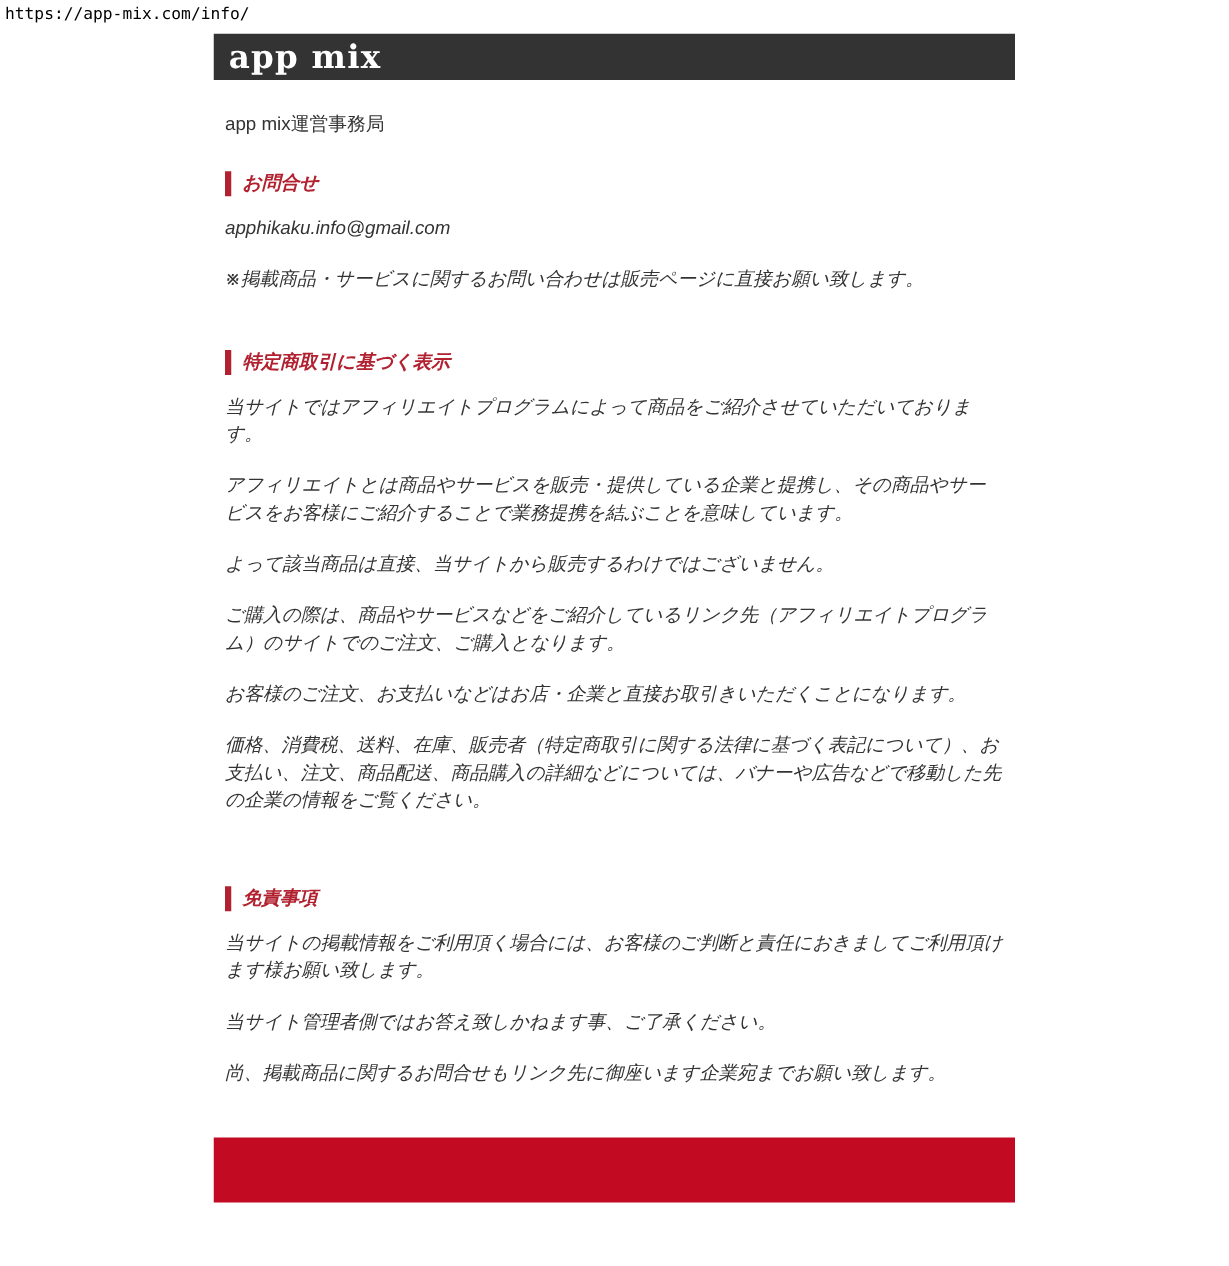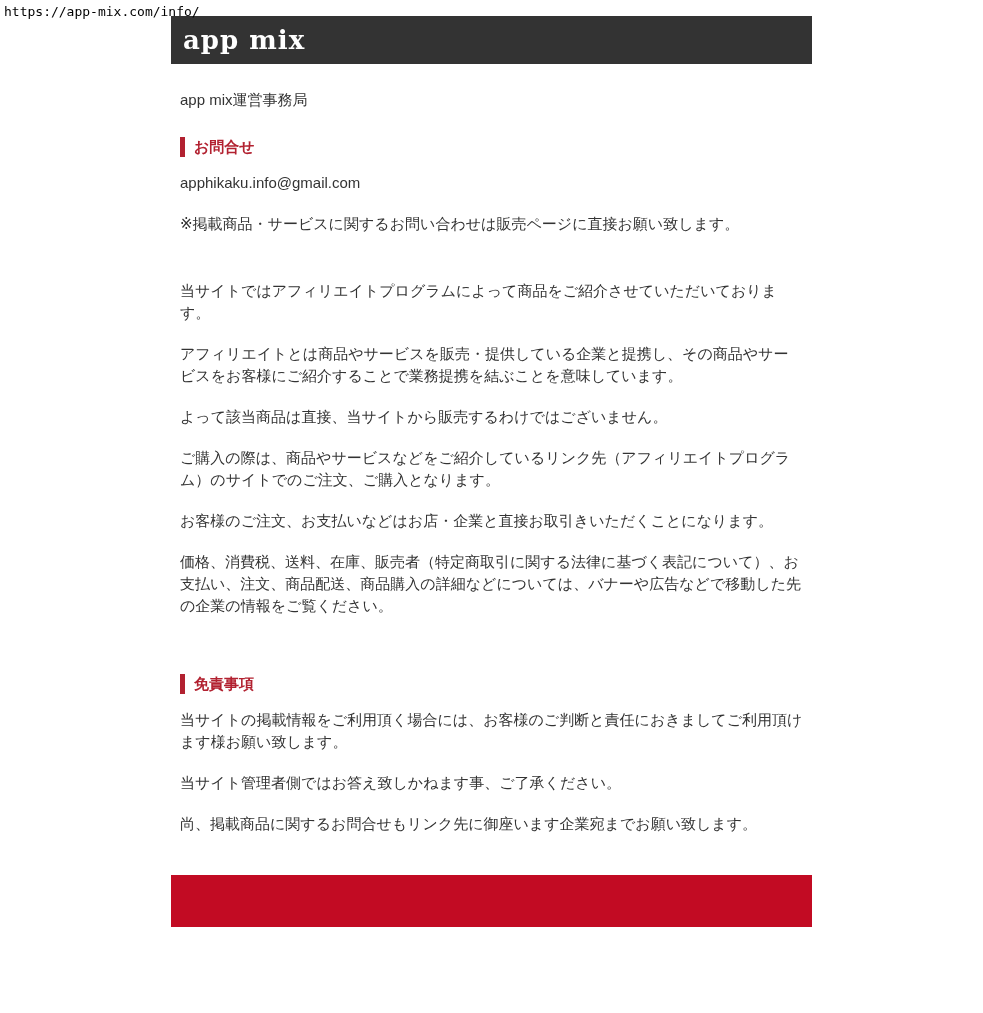--- a/index.html
+++ b/index.html
@@ -16,31 +16,31 @@
     background:#ffffff;
     font-family:"Liberation Sans","DejaVu Sans",sans-serif;
     color:var(--text-color);
     overflow:hidden;
   }
   .url-text{
     font-family:"DejaVu Sans Mono","Liberation Mono",monospace;
     font-size:13px;
     color:#000000;
     padding:4px 0 0 4px;
-    height:16px;
+    height:27px;
     line-height:16px;
     white-space:nowrap;
   }
   .container{
     width:641px;
     margin:0 auto;
   }
   .site-header{
     background:var(--header-bg);
-    height:48px;
+    height:37px;
     display:flex;
     align-items:center;
     padding-left:12px;
   }
   .site-title{
     font-family:"DejaVu Serif","Liberation Serif",serif;
     font-weight:bold;
     font-size:26px;
     color:#ffffff;
     letter-spacing:1px;
@@ -48,20 +48,21 @@
     line-height:1;
     cursor:pointer;
   }
   .intro{
     margin:26px 9px 0 9px;
     font-size:15px;
     line-height:20px;
   }
   .section{
     margin:0 9px;
+    font-style:italic;
   }
   .section-heading{
     border-left:5px solid var(--accent-red);
     padding-left:9px;
     color:var(--accent-red);
     font-size:15px;
     font-weight:bold;
     line-height:20px;
     margin:0;
   }
@@ -95,20 +96,21 @@
 
   <p class="intro">app mix運営事務局</p>
 
   <section class="section section-contact">
     <h2 class="section-heading">お問合せ</h2>
     <p class="body-text">apphikaku.info@gmail.com</p>
     <p class="body-text">※掲載商品・サービスに関するお問い合わせは販売ページに直接お願い致します。</p>
   </section>
 
   <section class="section section-tokutei">
+    <h2 class="section-heading">特定商取引に基づく表示</h2>
     <p class="body-text">当サイトではアフィリエイトプログラムによって商品をご紹介させていただいております。</p>
     <p class="body-text">アフィリエイトとは商品やサービスを販売・提供している企業と提携し、その商品やサービスをお客様にご紹介することで業務提携を結ぶことを意味しています。</p>
     <p class="body-text">よって該当商品は直接、当サイトから販売するわけではございません。</p>
     <p class="body-text">ご購入の際は、商品やサービスなどをご紹介しているリンク先（アフィリエイトプログラム）のサイトでのご注文、ご購入となります。</p>
     <p class="body-text">お客様のご注文、お支払いなどはお店・企業と直接お取引きいただくことになります。</p>
     <p class="body-text">価格、消費税、送料、在庫、販売者（特定商取引に関する法律に基づく表記について）、お支払い、注文、商品配送、商品購入の詳細などについては、バナーや広告などで移動した先の企業の情報をご覧ください。</p>
   </section>
 
   <section class="section section-disclaimer">
     <h2 class="section-heading">免責事項</h2>

